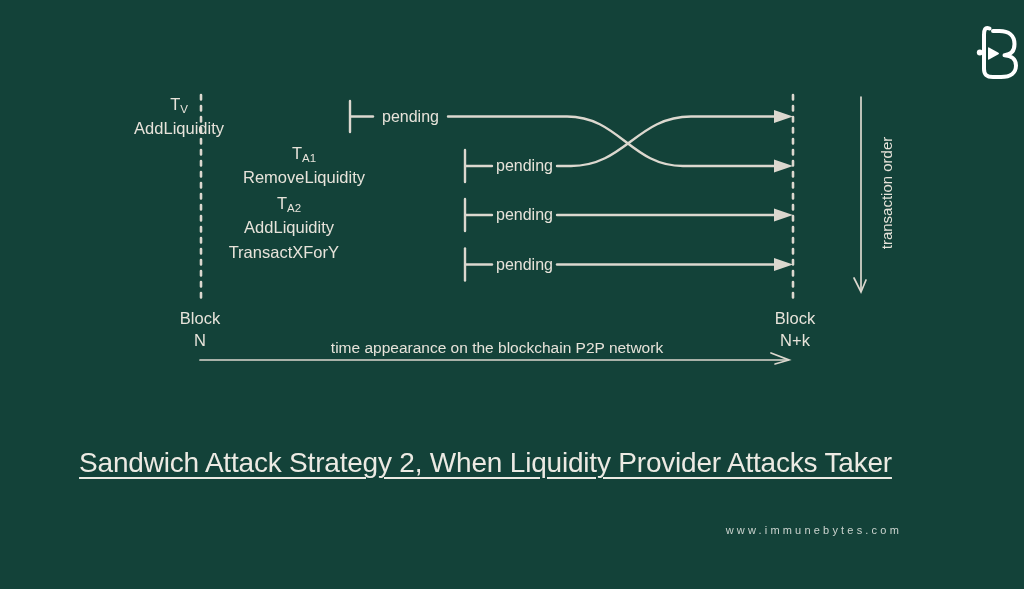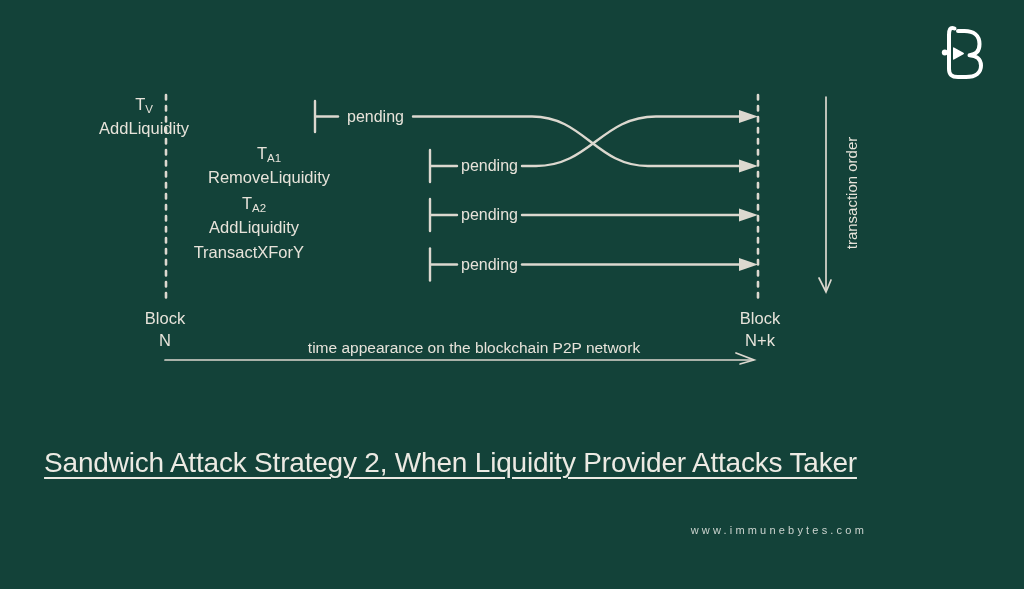--- a/index.html
+++ b/index.html
@@ -5,21 +5,21 @@
   :root{
     --bg:#134239;
     --ink:#dcd8cf;
     --text:#e7e3da;
     --caption:#eceae3;
     --footer:#ccd4cf;
   }
   *{margin:0;padding:0;box-sizing:border-box;}
   html,body{width:1024px;height:589px;overflow:hidden;}
   body{font-family:"Liberation Sans", sans-serif;background:var(--bg);}
-  .canvas{position:relative;width:901px;height:589px;background:var(--bg);}
+  .canvas{position:relative;width:901px;height:589px;background:var(--bg);margin-left:35px;}
   .layer{position:absolute;left:0;top:0;}
   .txt{position:absolute;color:var(--text);}
   .tx-label{font-size:16.5px;line-height:19px;text-align:center;white-space:nowrap;}
   .tx-label sub{font-size:11.5px;vertical-align:-3px;}
   .pending{font-size:16px;line-height:20px;height:20px;text-align:center;white-space:nowrap;}
   .block-label{font-size:16.5px;line-height:22px;text-align:center;white-space:nowrap;}
   .axis-label{font-size:15.5px;text-align:center;white-space:nowrap;}
   .order-label{font-size:15px;width:170px;height:20px;line-height:20px;text-align:center;
                transform:rotate(-90deg);white-space:nowrap;}
   .caption{left:0;right:0;top:447px;text-align:center;font-size:28px;color:var(--caption);
@@ -93,21 +93,21 @@
 
   <div class="txt block-label" style="left:115px;top:307px;width:100px;">
     <div>Block</div>
     <div>N</div>
   </div>
   <div class="txt block-label" style="left:710px;top:307px;width:100px;">
     <div>Block</div>
     <div>N+k</div>
   </div>
 
-  <div class="txt axis-label" style="left:274px;top:339px;width:400px;">time appearance on the blockchain P2P network</div>
+  <div class="txt axis-label" style="left:262px;top:339px;width:400px;">time appearance on the blockchain P2P network</div>
   <div class="txt order-label" style="left:767px;top:183px;">transaction order</div>
 
   <div class="txt caption">
     <span>Sandwich Attack Strategy 2, When Liquidity Provider Attacks Taker</span>
   </div>
 
   <svg class="logo" width="46" height="60" viewBox="0 0 46 60">
     <g>
       <path d="M13.5 6.5 C9 4.5 8 8 8 13 L8 47 C8 53 11 55 17 55 L25 55 C35 55 40 50.5 40 43.5 C40 37 35 33.4 28.5 33.2 C35 32.6 38.5 28.5 38.5 22 C38.5 13.5 32.5 9 23.5 9 L17 9" fill="none" stroke="#ffffff" stroke-width="4" stroke-linecap="round" stroke-linejoin="round"></path>
       <circle cx="3.8" cy="30.5" r="3" fill="#ffffff"></circle>

